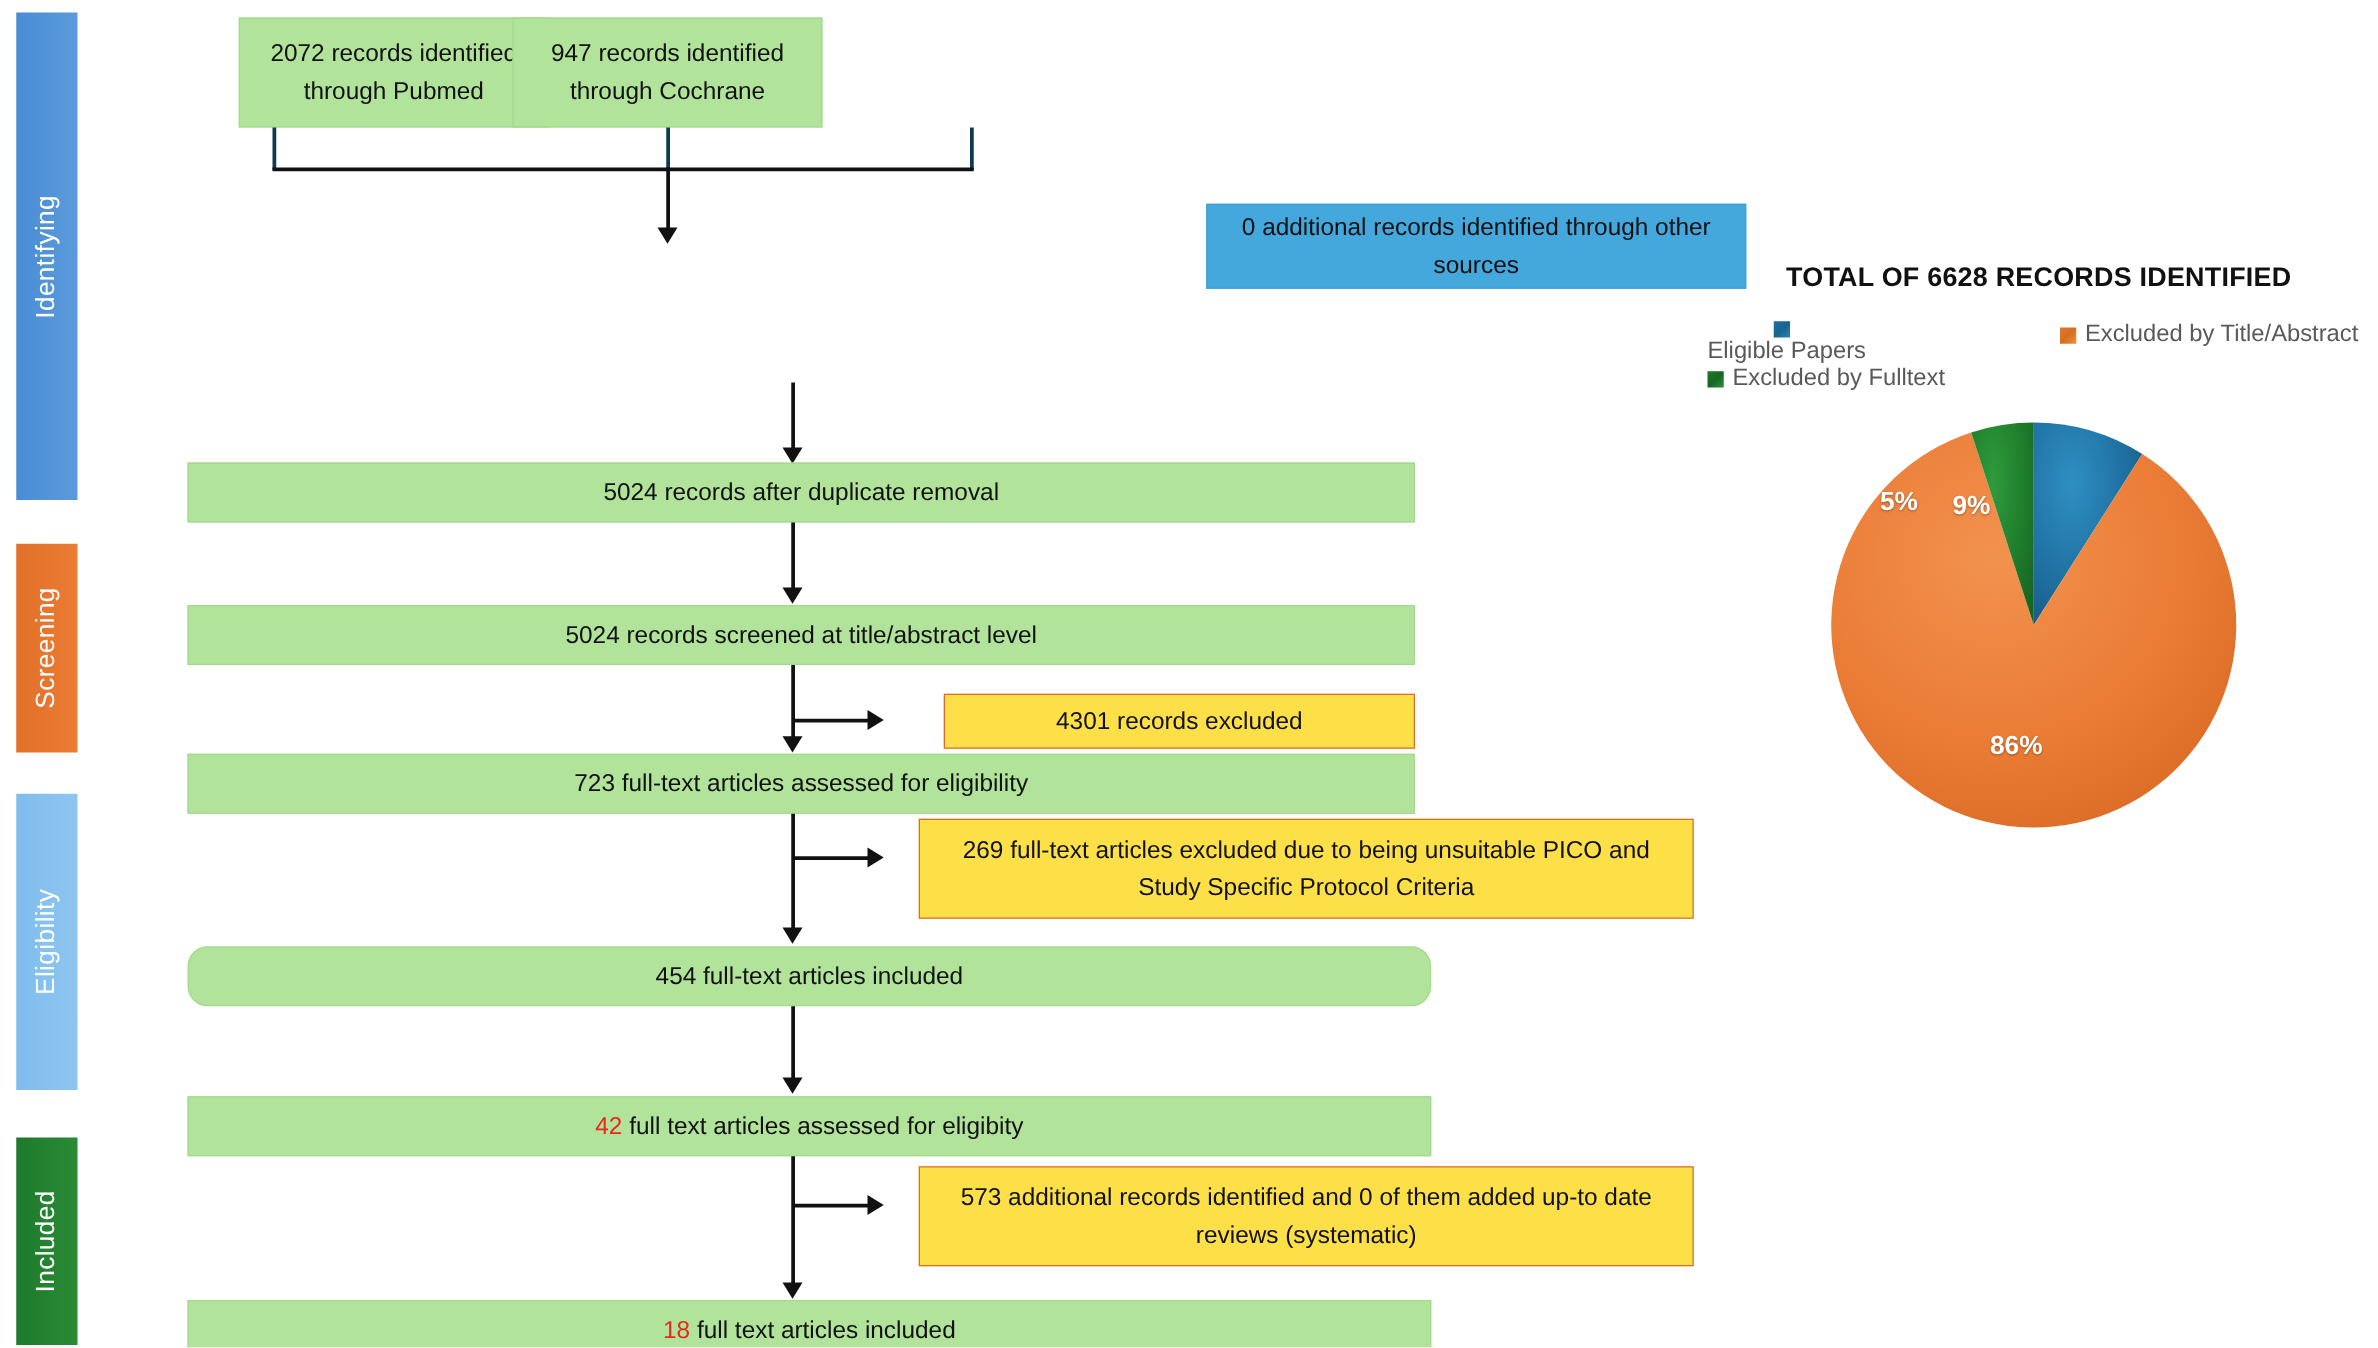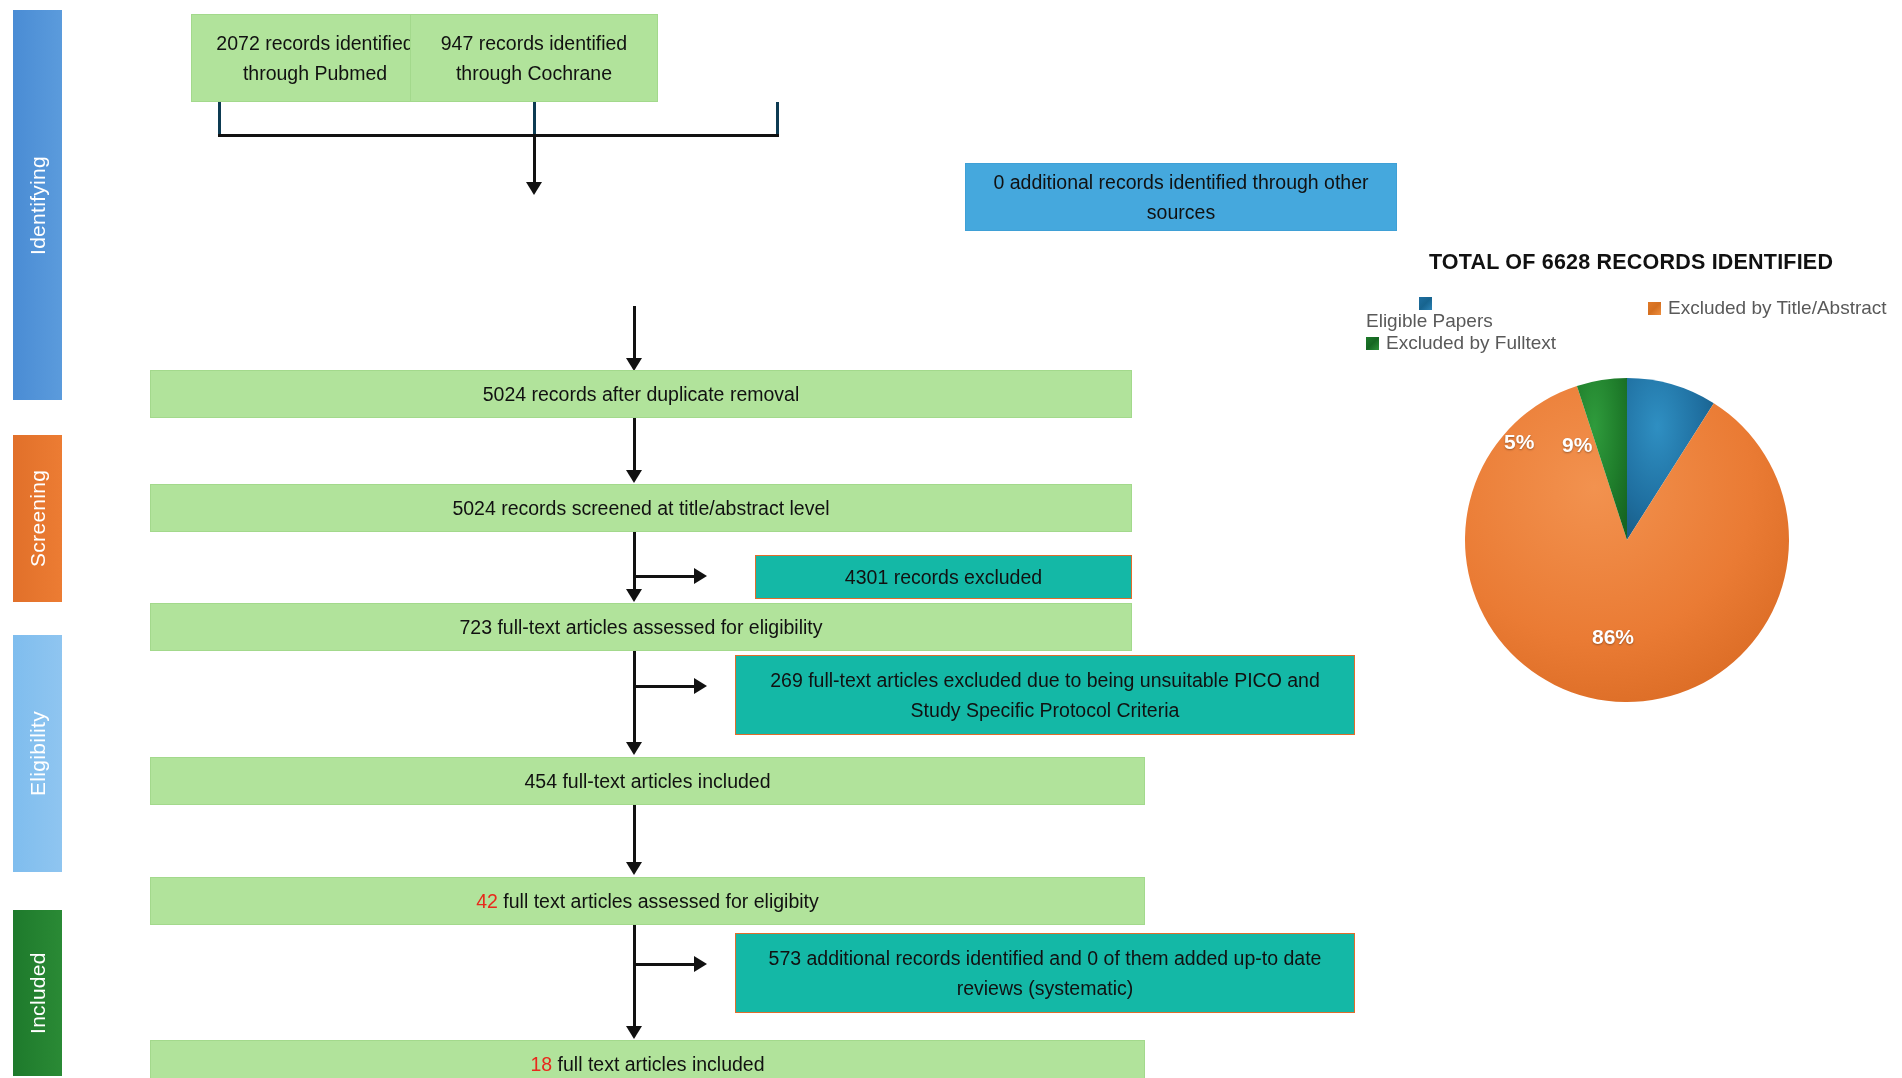--- a/index.html
+++ b/index.html
@@ -46,21 +46,21 @@
     display: flex;
     align-items: center;
     justify-content: center;
     text-align: center;
     font-size: 19.5px;
     line-height: 1.55;
     color: #111111;
     padding: 4px 10px;
   }
   .box-green  { background: #b1e39b; border: 1px solid #a3d98c; }
-  .box-orange { background: #14b8a6; border: 1px solid #e06d2c; color: #111111; }
+  .box-orange { background: #fde047; border: 1px solid #e06d2c; color: #111111; }
   .box-blue   { background: #45a8dd; border: 1px solid #3fa0d6; color: #111111; margin-top: 13px; }
   .num-red { color: #e8291c; }
 
   
   .vline {
     position: absolute;
     background: #111111;
   }
   .vline-dark { background: #0d3b52; }
   .hline {
@@ -77,21 +77,21 @@
   }
   .arrow-right {
     position: absolute;
     width: 0; height: 0;
     border-top: 8px solid transparent;
     border-bottom: 8px solid transparent;
     border-left: 13px solid #111111;
   }
 
   
-  #pie-panel { position: absolute; left: 1360px; top: 210px; width: 542px; height: 640px; margin-top: 40px; }
+  #pie-panel { position: absolute; left: 1360px; top: 210px; width: 542px; height: 640px; }
   .pie-title {
     position: absolute; left: 0; top: 0; width: 542px;
     text-align: center;
     font-size: 21.5px;
     font-weight: bold;
     color: #111111;
     letter-spacing: 0.2px;
   }
   .legend-item {
     position: absolute;
@@ -190,21 +190,21 @@
   </div>
   <div class="vline" style="left:633px; top:651px; width:3px; height:95px;"></div>
   <div class="hline" style="left:636px; top:685px; width:60px;"></div>
   <div class="arrow-right" style="left:694px; top:678px;"></div>
   <div class="arrow-down" style="left:626px; top:742px;"></div>
 
   <div class="box box-orange" style="left:735px; top:655px; width:620px; height:80px;">
     <span>269 full-text articles excluded due to being unsuitable PICO and Study Specific Protocol Criteria</span>
   </div>
 
-  <div class="box box-green" style="left:150px; top:757px; width:995px; height:48px;">
+  <div class="box box-green" style="left:150px; top:757px; width:995px; height:48px;border-radius:16px;">
     <span>454 full-text articles included</span>
   </div>
   <div class="vline" style="left:633px; top:805px; width:3px; height:60px;"></div>
   <div class="arrow-down" style="left:626px; top:862px;"></div>
 
   <div class="box box-green" style="left:150px; top:877px; width:995px; height:48px;">
     <span><span class="num-red">42</span><span> full text articles assessed for eligibity</span></span>
   </div>
   <div class="vline" style="left:633px; top:925px; width:3px; height:105px;"></div>
   <div class="hline" style="left:636px; top:963px; width:60px;"></div>

